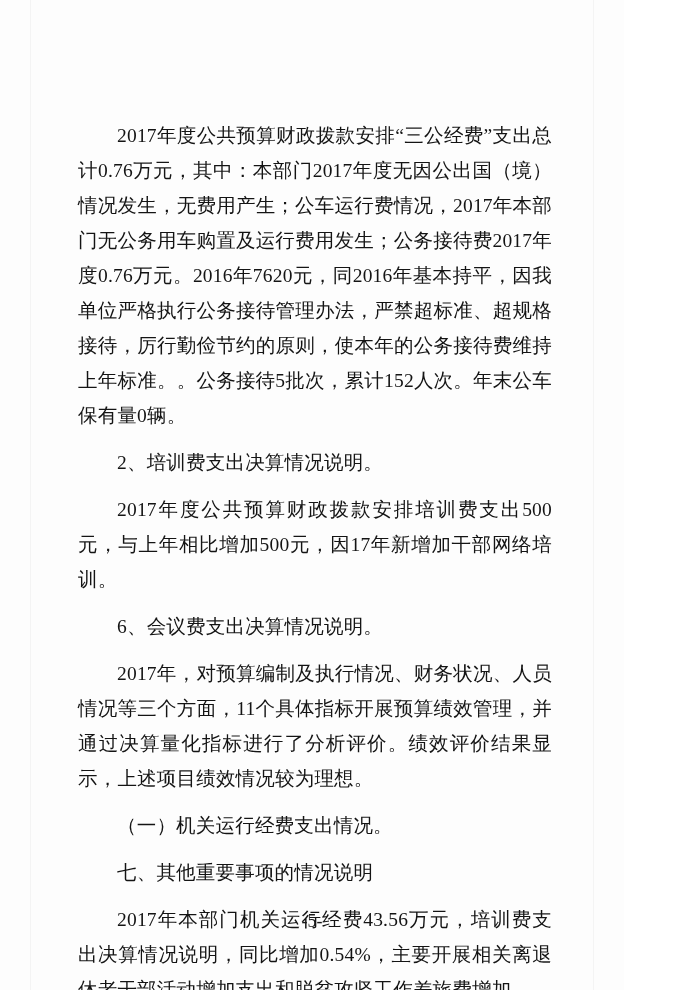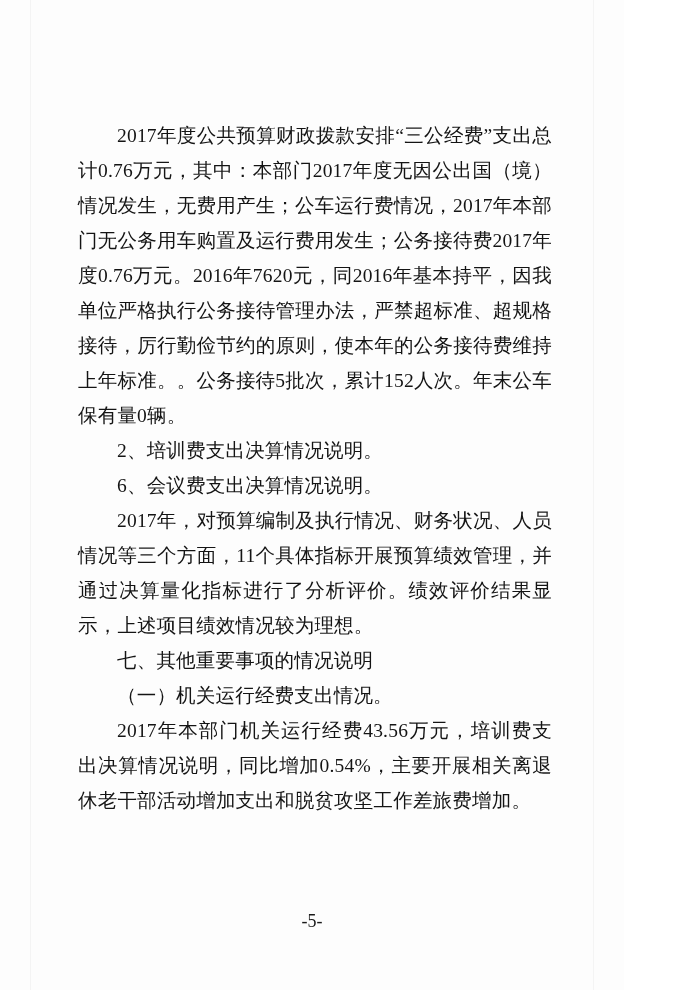--- a/index.html
+++ b/index.html
@@ -30,21 +30,21 @@
     letter-spacing: 0.2px;
     color: #141414;
   }
   .para {
     margin: 0;
     text-indent: 2em;
     text-align: justify;
     text-justify: inter-ideograph;
   }
   .para + .para {
-    margin-top: 0;
+    margin-top: 12px;
   }
   .page-number {
     position: absolute;
     left: 0;
     right: 0;
     bottom: 58px;
     text-align: center;
     font-size: 18px;
     color: #191919;
     font-family: "Liberation Serif", "DejaVu Serif", serif;
@@ -62,21 +62,22 @@
 </head>
 <body>
 
 <div class="page">
   <div class="sheet-edge left"></div>
   <div class="sheet-edge right"></div>
 
   <div class="doc-body">
     <p class="para">2017年度公共预算财政拨款安排“三公经费”支出总计0.76万元，其中：本部门2017年度无因公出国（境）情况发生，无费用产生；公车运行费情况，2017年本部门无公务用车购置及运行费用发生；公务接待费2017年度0.76万元。2016年7620元，同2016年基本持平，因我单位严格执行公务接待管理办法，严禁超标准、超规格接待，厉行勤俭节约的原则，使本年的公务接待费维持上年标准。。公务接待5批次，累计152人次。年末公车保有量0辆。</p>
     <p class="para">2、培训费支出决算情况说明。</p>
+    <p class="para">2017年度公共预算财政拨款安排培训费支出500元，与上年相比增加500元，因17年新增加干部网络培训。</p>
     <p class="para">6、会议费支出决算情况说明。</p>
     <p class="para">2017年，对预算编制及执行情况、财务状况、人员情况等三个方面，11个具体指标开展预算绩效管理，并通过决算量化指标进行了分析评价。绩效评价结果显示，上述项目绩效情况较为理想。</p>
+    <p class="para">（一）机关运行经费支出情况。</p>
     <p class="para">七、其他重要事项的情况说明</p>
-    <p class="para">（一）机关运行经费支出情况。</p>
     <p class="para">2017年本部门机关运行经费43.56万元，培训费支出决算情况说明，同比增加0.54%，主要开展相关离退休老干部活动增加支出和脱贫攻坚工作差旅费增加。</p>
   </div>
 
   <div class="page-number">-5-</div>
 </div>
 
 </body></html>

